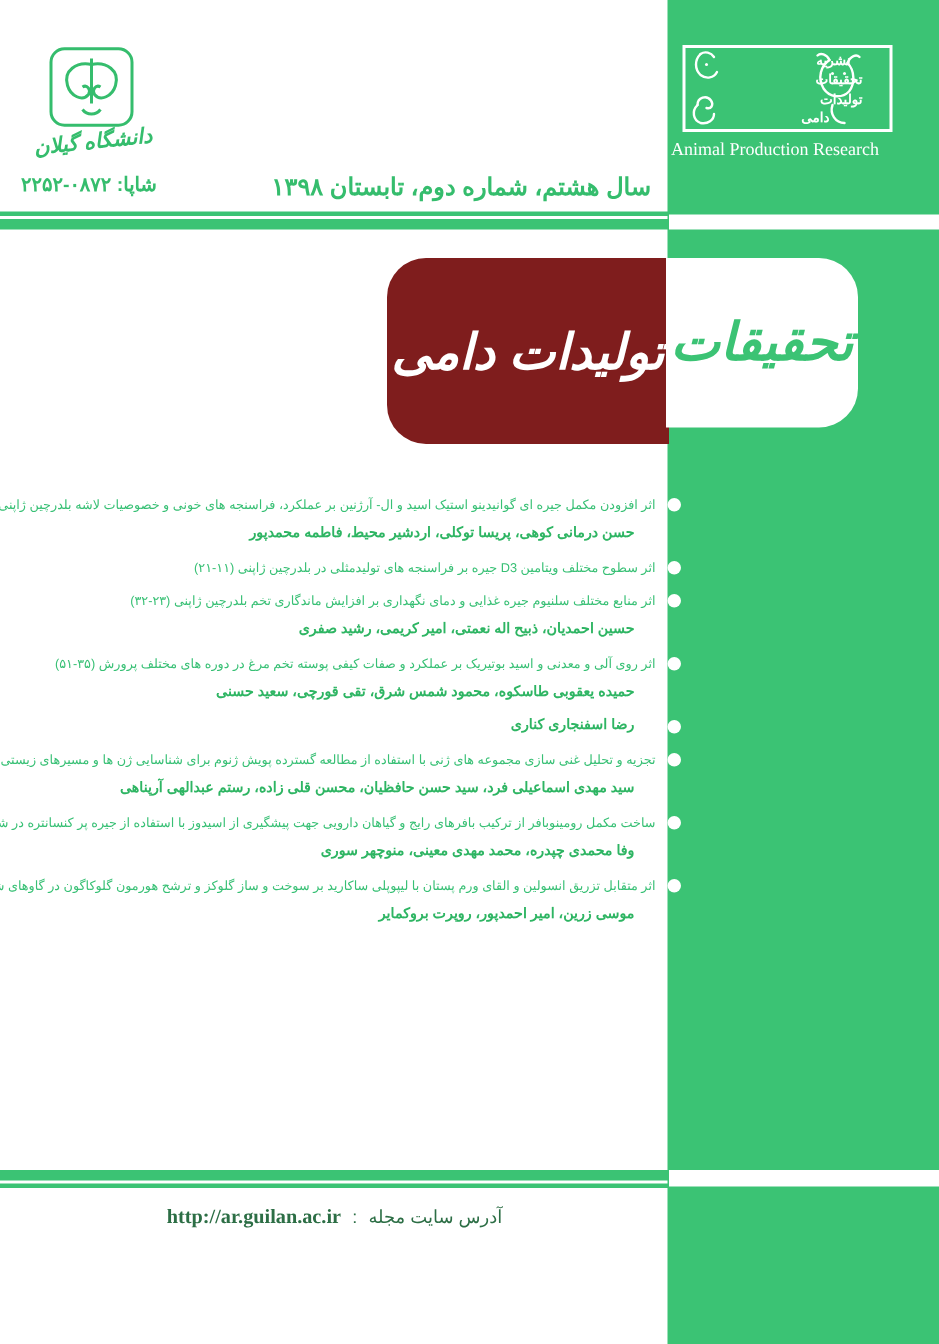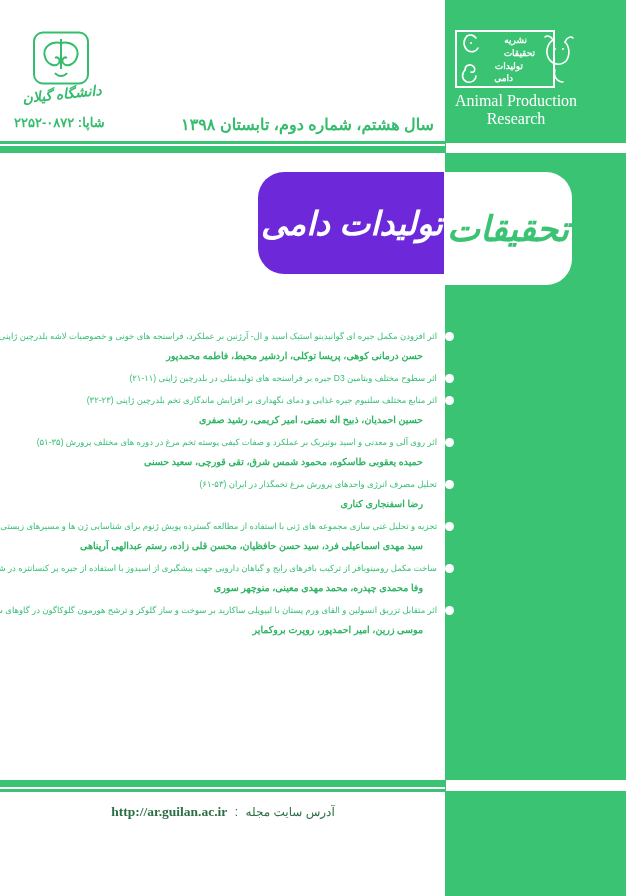--- a/index.html
+++ b/index.html
@@ -5,29 +5,29 @@
   html,body{margin:0;padding:0;background:#888;}
   .page{
     position:relative;width:626px;height:896px;background:#ffffff;
     margin:0 auto;overflow:hidden;
     font-family:"Liberation Sans", sans-serif;
   }
   
   .sidebar{position:absolute;left:445px;top:0;width:181px;height:896px;background:#3bc374;}
 
   
-  .jlogo{position:absolute;left:455px;top:30px;width:100px;height:58px;border:2px solid #fff;box-sizing:border-box;}
+  .jlogo{position:absolute;left:455px;top:30px;width:140px;height:58px;border:2px solid #fff;box-sizing:border-box;}
   .jlogo svg{position:absolute;left:0;top:0;}
   .jlogo .w{position:absolute;color:#fff;font-size:9px;font-weight:bold;white-space:nowrap;}
   .jlogo .w1{right:26px;top:3px;}
   .jlogo .w2{right:18px;top:16px;}
-  .jlogo .w3{right:30px;top:29px;}
+  .jlogo .w3{right:18px;top:29px;}
   .jlogo .w4{right:40px;top:41px;}
-  .jlogo-en{position:absolute;left:446px;top:92px;width:140px;text-align:center;
-    color:#fff;font-size:16px;font-family:"Liberation Serif", serif;}
+  .jlogo-en{position:absolute;left:446px;top:92px;width:140px;text-align:right;
+    color:#fff;font-size:12px;font-family:"Liberation Serif", serif;}
 
   
   .ulogo{position:absolute;left:32px;top:31px;}
   .ulogo-caption{position:absolute;left:12px;top:86px;width:100px;text-align:center;
     color:#35bd6d;font-size:14px;font-weight:bold;font-style:italic;transform:rotate(-6deg);}
 
   
   .issue-info{position:absolute;right:192px;top:115px;color:#35bd6d;font-size:16px;font-weight:600;}
   .issn{position:absolute;left:14px;top:115px;color:#35bd6d;font-size:13px;font-weight:bold;}
   .issn .num{display:inline-block;direction:ltr;unicode-bidi:embed;}
@@ -35,21 +35,21 @@
   
   .rule{position:absolute;}
   .rt-thin {left:0;top:141px;width:446px;height:3px;background:#3bc374;}
   .rt-main {left:0;top:146px;width:446px;height:7px;background:#3bc374;}
   .rt-side {left:446px;top:143px;width:180px;height:10px;background:#fff;}
   .rb-main {left:0;top:780px;width:446px;height:7px;background:#3bc374;}
   .rb-side {left:446px;top:780px;width:180px;height:11px;background:#fff;}
   .rb-thin {left:0;top:789px;width:446px;height:3px;background:#3bc374;}
 
   
-  .banner-green{position:absolute;left:258px;top:172px;width:188px;height:102px;background:#6d28d9;
+  .banner-green{position:absolute;left:258px;top:172px;width:188px;height:124px;background:#7f1d1d;
     border-radius:26px 0 0 26px;display:flex;align-items:center;justify-content:center;}
   .banner-green .word{color:#fff;font-size:33px;font-weight:bold;font-style:italic;white-space:nowrap;}
   .banner-white{position:absolute;left:444px;top:172px;width:128px;height:113px;background:#fff;
     border-radius:0 26px 26px 0;display:flex;align-items:center;justify-content:center;}
   .banner-white .word{color:#3bc374;font-size:35px;font-weight:bold;font-style:italic;white-space:nowrap;}
 
   
   .toc{position:absolute;left:0;top:326px;width:437px;}
   .entry{position:relative;direction:rtl;text-align:right;margin-bottom:2px;}
   .entry .t{display:block;color:#38c075;font-size:8.5px;line-height:20px;white-space:nowrap;overflow:visible;}
@@ -146,21 +146,20 @@
     </div>
 
     <div class="entry">
       <span class="dot"></span>
       <span class="t">اثر روی آلی و معدنی و اسید بوتیریک بر عملکرد و صفات کیفی پوسته تخم مرغ در دوره های مختلف پرورش (۳۵-۵۱)</span>
       <span class="a">حمیده یعقوبی طاسکوه، محمود شمس شرق، تقی قورچی، سعید حسنی</span>
     </div>
 
     <div class="entry">
       <span class="dot"></span>
-      <span class="t">تحلیل مصرف انرژی واحدهای پرورش مرغ تخمگذار در ایران (۵۳-۶۱)</span>
       <span class="a">رضا اسفنجاری کناری</span>
     </div>
 
     <div class="entry">
       <span class="dot"></span>
       <span class="t">تجزیه و تحلیل غنی سازی مجموعه های ژنی با استفاده از مطالعه گسترده پویش ژنوم برای شناسایی ژن ها و مسیرهای زیستی مرتبط با دوقلوزایی در گوسفند بلوچی (۶۳-۸۰)</span>
       <span class="a">سید مهدی اسماعیلی فرد، سید حسن حافظیان، محسن قلی زاده، رستم عبدالهی آرپناهی</span>
     </div>
 
     <div class="entry">

